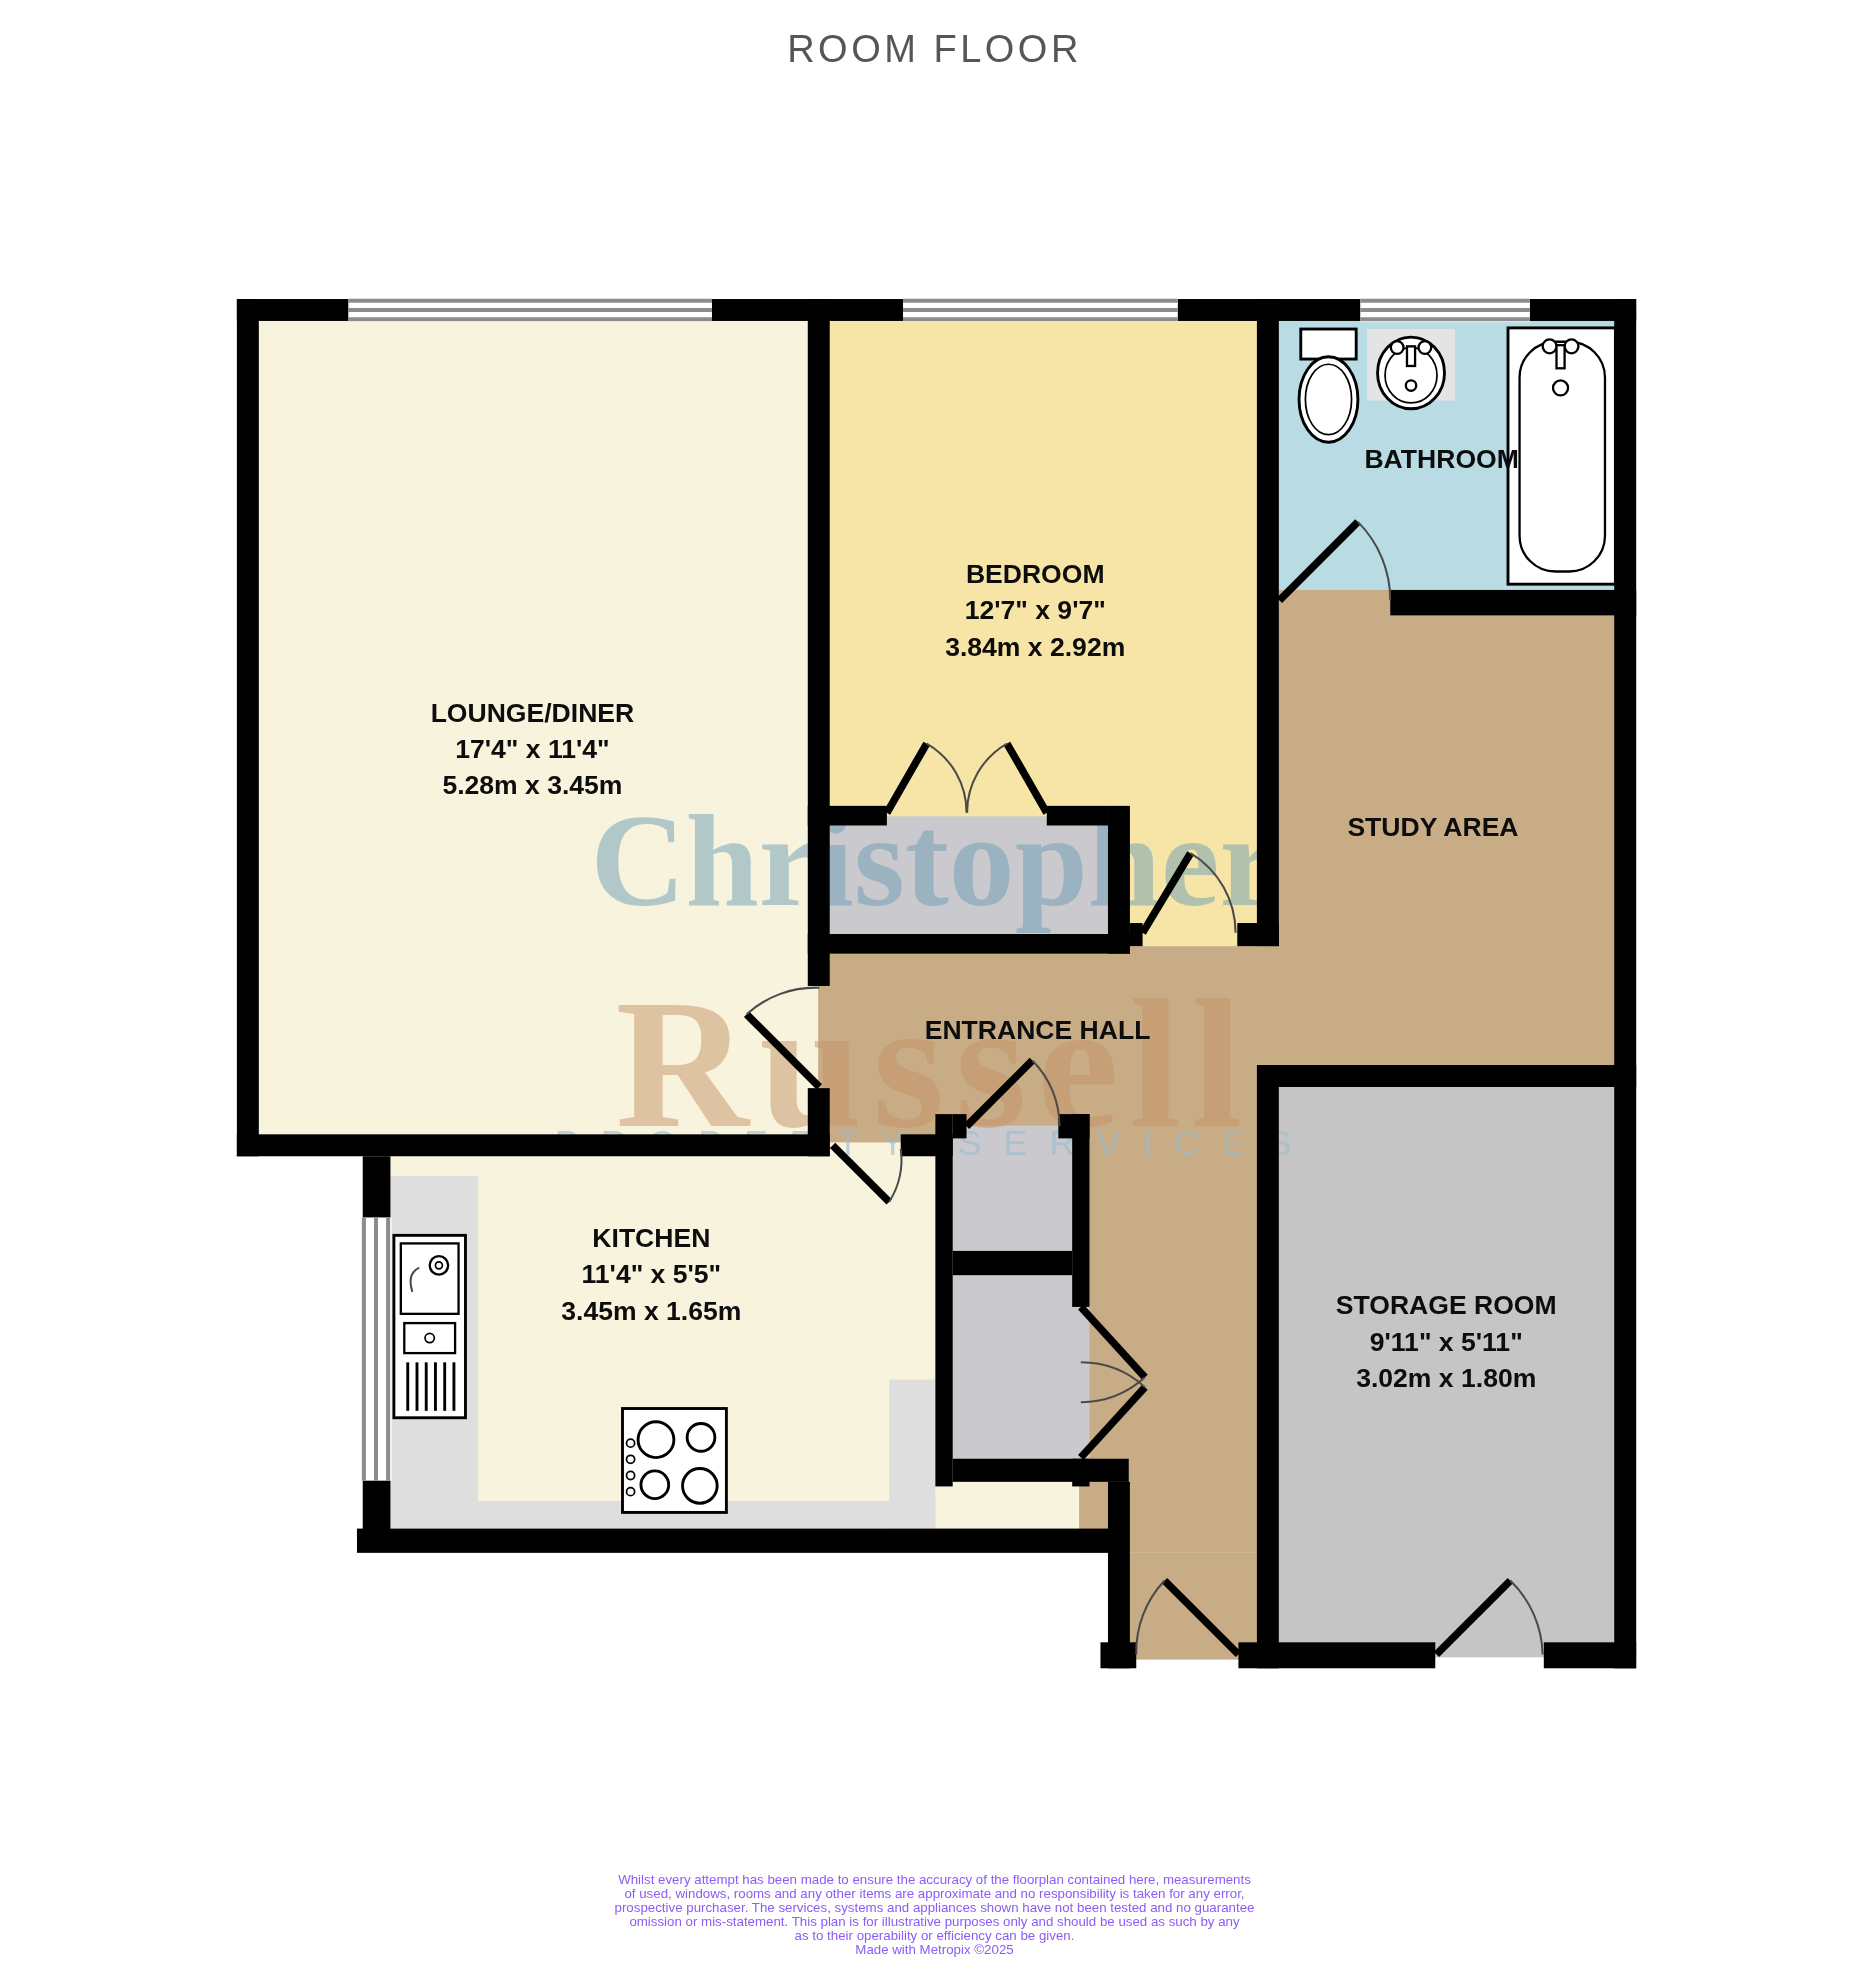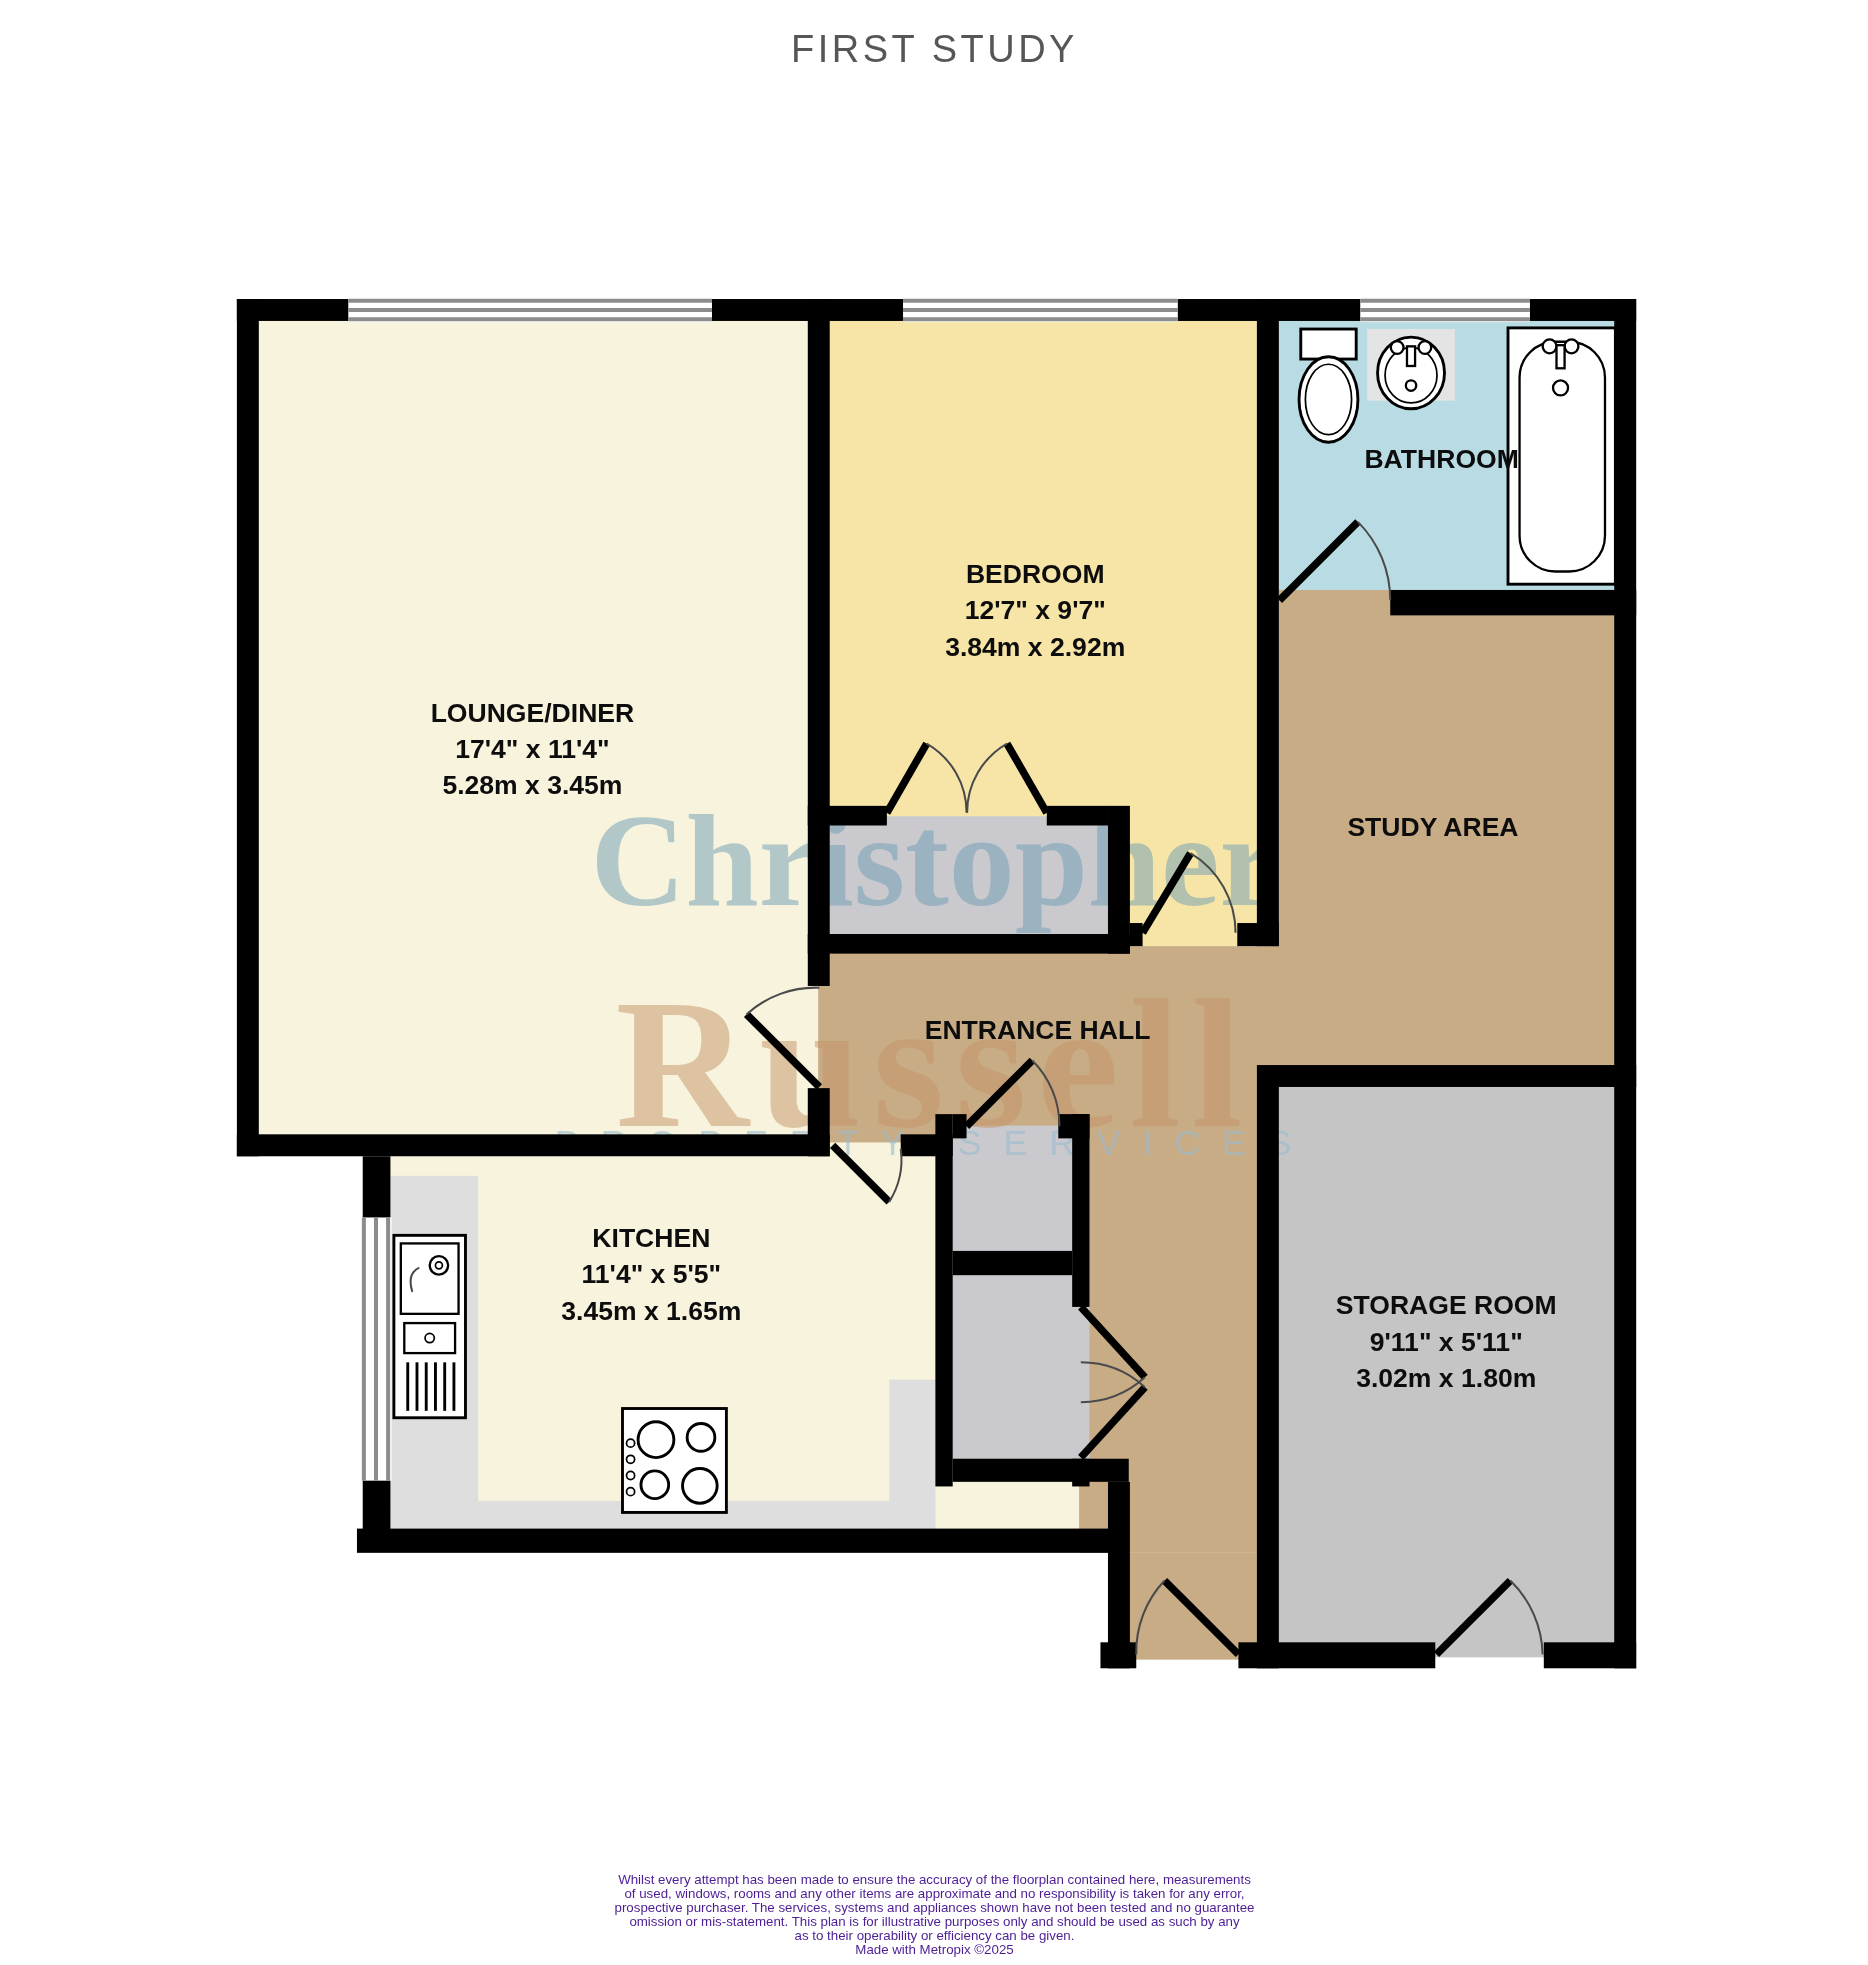--- a/index.html
+++ b/index.html
@@ -9,29 +9,29 @@
   .wall{fill:#000000;}
   .arc{fill:none;stroke:#4a4a4a;stroke-width:3.5;}
   .leaf{stroke:#000000;stroke-width:13;stroke-linecap:butt;}
   .winline{stroke:#8c8c8c;stroke-width:7;}
   .fixture{fill:#ffffff;stroke:#000000;}
   .room-label{font:bold 46px "Liberation Sans", sans-serif;fill:#0d0d0d;text-anchor:middle;}
   .wm-serif{font-family:"Liberation Serif", serif;font-weight:bold;text-anchor:middle;}
   .wm-sans{font-family:"Liberation Sans", sans-serif;text-anchor:middle;}
   #page-title{position:absolute;left:0;right:0;top:28px;text-align:center;
     font-size:38px;letter-spacing:3.5px;color:#565656;font-family:"Liberation Sans", sans-serif;}
-  #footer{position:absolute;left:0;right:0;top:1873px;text-align:center;color:#4c1d95;
+  #footer{position:absolute;left:0;right:0;top:1873px;text-align:center;color:#8b5cf6;
     font-size:13.3px;line-height:14px;font-family:"Liberation Sans", sans-serif;}
 </style>
 </head>
 <body>
 
 <div id="canvas">
 
-  <div id="page-title">FIRST STUDY</div>
+  <div id="page-title">ROOM FLOOR</div>
 
   <svg id="plan-svg" width="1869" height="1965" viewBox="0 0 3237 3404">
 
     <g>
       <rect x="428" y="536" width="1007" height="1464" fill="#F8F3DD"></rect>
       <rect x="650" y="2000" width="1000" height="660" fill="#F8F3DD"></rect>
       <rect x="1650" y="2560" width="305" height="90" fill="#F8F3DD"></rect>
       <rect x="1437" y="1965" width="123" height="38" fill="#F8F3DD"></rect>
       <rect x="1435" y="536" width="780" height="894" fill="#F6E5A6"></rect>
       <rect x="1919" y="1396" width="296" height="243" fill="#F6E5A6"></rect>

